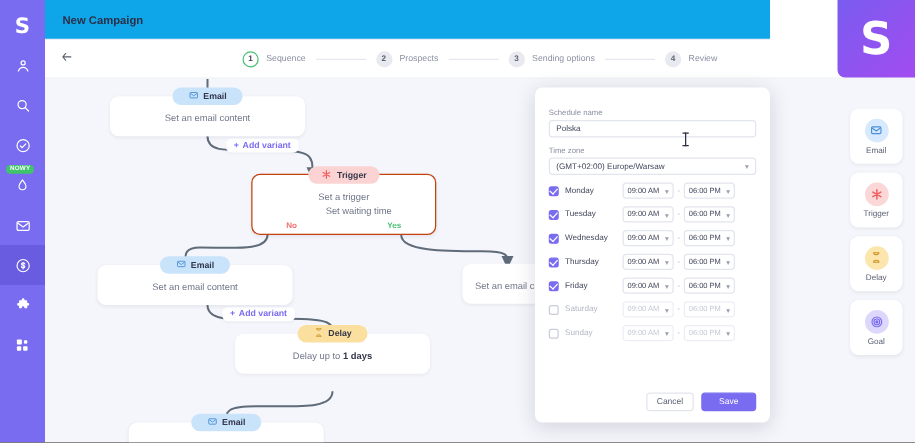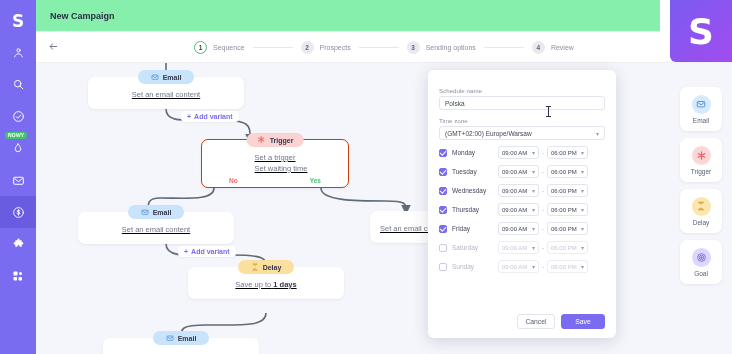--- a/index.html
+++ b/index.html
@@ -42,22 +42,22 @@
     position: absolute; top: 0px; left: 5px;
     background: #3fc46b; color: #fff;
     font-size: 5px; font-weight: bold; letter-spacing: .2px;
     padding: 1px 3px; border-radius: 3px;
     line-height: 1;
   }
 
   
   .header {
     position: absolute; left: 36px; top: 0;
-    width: 624px; height: 32px;
-    background: #86efac;
+    width: 580px; height: 32px;
+    background: #0ea5e9;
     border-bottom: 1px solid #edeef4;
     display: flex; align-items: center;
     padding-left: 14px;
   }
   .header-title { font-size: 9px; font-weight: bold; color: #2c2f45; }
 
   
   .stepper {
     position: absolute; left: 36px; top: 32px;
     width: 696px; height: 31px;
@@ -92,21 +92,21 @@
     overflow: hidden;
   }
   .edges { position: absolute; left: 0; top: 0; width: 696px; height: 291px; }
 
   
   .node {
     position: absolute;
     background: #ffffff;
     border-radius: 7px;
     box-shadow: 0 1px 3px rgba(40,45,80,.07);
-    display: flex; flex-direction: column; align-items: center; text-decoration: underline;
+    display: flex; flex-direction: column; align-items: flex-start;
   }
   .node-pill {
     position: absolute; top: -7px; left: 50%;
     transform: translateX(-50%);
     height: 14px; min-width: 56px;
     border-radius: 8px;
     display: flex; align-items: center; justify-content: center;
     gap: 4px; padding: 0 10px;
     font-size: 7px; font-weight: bold; color: #33374a;
   }
@@ -452,21 +452,21 @@
     <div class="node" style="left:152px; top:204px; width:156px; height:32px;">
       <div class="node-pill pill-delay">
         <span>
           <svg width="8" height="8" viewBox="0 0 24 24" fill="none" stroke="#c98f1d" stroke-width="2" stroke-linecap="round" stroke-linejoin="round">
             <path d="M7 3h10M7 21h10M7 3c0 5 10 5 10 0M7 21c0-5 10-5 10 0"></path>
           </svg>
         </span>
         <span>Delay</span>
       </div>
       <div class="node-body">
-        <span>Save up to</span>
+        <span>Delay up to</span>
         <b>1 days</b>
       </div>
     </div>
 
     <div class="node" style="left:67px; top:275px; width:156px; height:32px;">
       <div class="node-pill pill-email">
         <span>
           <svg width="8" height="8" viewBox="0 0 24 24" fill="none" stroke="#4a90d9" stroke-width="2.2" stroke-linejoin="round">
             <rect x="3" y="6" width="18" height="13" rx="2"></rect>
               <path d="M4 8l8 6 8-6"></path>

